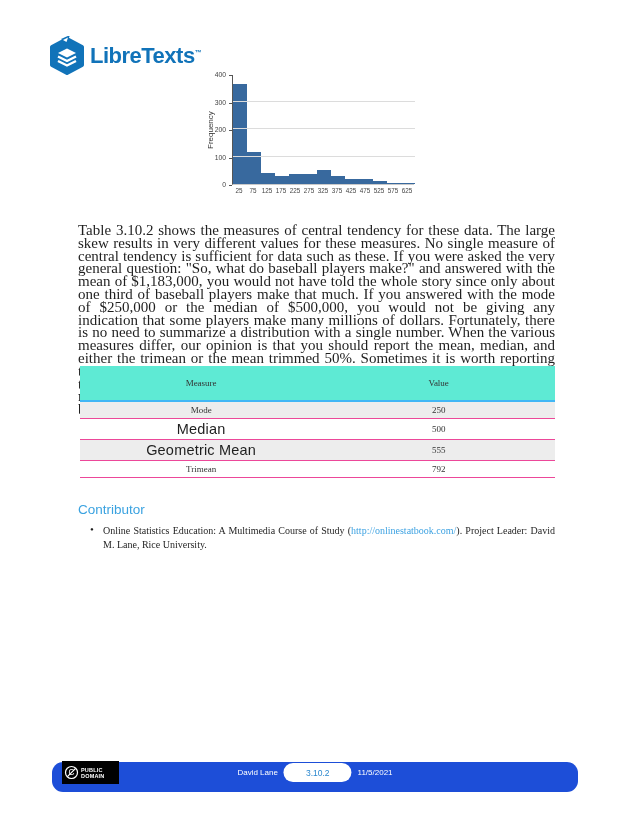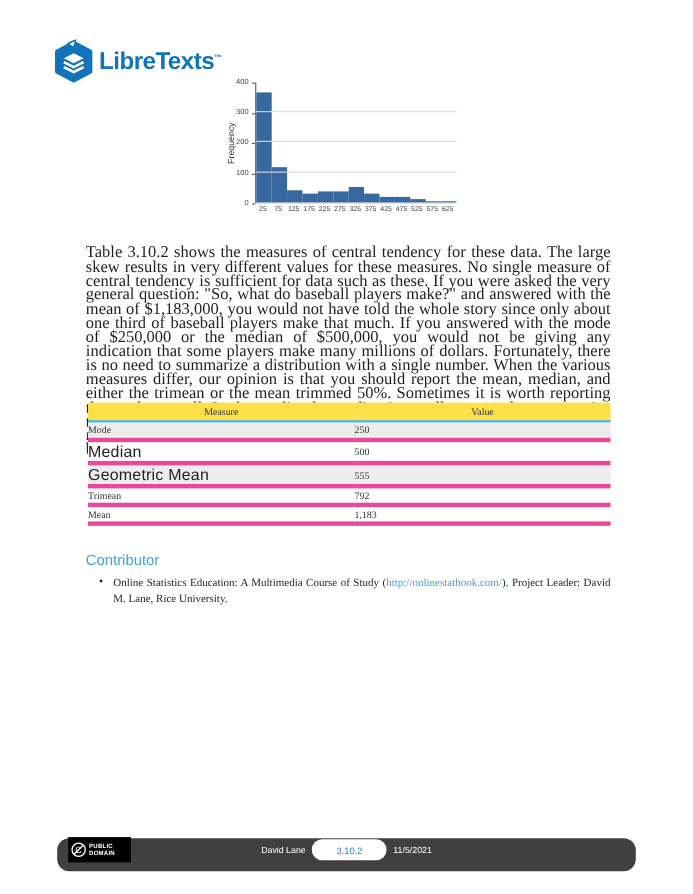--- a/index.html
+++ b/index.html
@@ -52,24 +52,24 @@
     position:absolute; left:80px; top:352px; width:475px; text-align:center;
     font-size:9px; color:#2b2b2b;
   }
 
   
   .measures-table {
     position:absolute; left:80px; top:366px; width:475px;
     border-collapse:collapse; font-size:9px; color:#333;
   }
   .measures-table th {
-    background:#fde047; border-bottom:2px solid #41b7f5;
-    font-weight:normal; height:17px; text-align:center; font-size:9px;
-  }
-  .measures-table td { height:17px; border-bottom:4px solid #ec4899; }
+    background:#5eead4; border-bottom:2px solid #41b7f5;
+    font-weight:normal; height:35px; text-align:center; font-size:9px;
+  }
+  .measures-table td { text-align:center; height:17px; border-bottom:1px solid #ec4899; }
   .row-shaded td { background:#ededed; }
   .row-plain td { background:#ffffff; }
   .row-emph td.measure-cell {
     font-family:"Liberation Sans", sans-serif; font-size:14.5px; color:#1f1f1f;
     height:21px; letter-spacing:0.2px;
   }
   .measures-table td.value-cell { font-size:9px; }
 
   
   .contributor-heading {
@@ -79,21 +79,21 @@
   .contributor-item {
     position:absolute; left:78px; top:524px; width:477px; padding-left:25px;
     font-size:10px; line-height:13.5px; text-align:justify; color:#1f1f1f;
   }
   .bullet-dot { position:absolute; left:12px; top:-1px; font-size:11px; }
   .ext-link { color:#3da2e2; text-decoration:none; }
 
   
   .footer-bar {
     position:absolute; left:52px; top:762px; width:526px; height:30px;
-    background:#404040; border-radius:11px;
+    background:#1d4ed8; border-radius:11px;
     font-family:"Liberation Sans", sans-serif; color:#fff; font-size:8px;
   }
   .license-badge {
     position:absolute; left:10px; top:-1px; width:57px; height:23px;
     background:#000; display:flex; align-items:center; padding:1px 2px;
   }
   .license-badge svg { width:15px; height:15px; flex:0 0 15px; }
   .license-text {
     margin-left:2px; font-size:5.5px; font-weight:bold; line-height:6px;
     letter-spacing:0.2px; color:#fff;
@@ -196,24 +196,20 @@
       <td class="value-cell">500</td>
     </tr>
         <tr class="row-shaded row-emph">
       <td class="measure-cell">Geometric Mean</td>
       <td class="value-cell">555</td>
     </tr>
         <tr class="row-plain">
       <td class="measure-cell">Trimean</td>
       <td class="value-cell">792</td>
     </tr>
-        <tr class="row-plain">
-      <td class="measure-cell">Mean</td>
-      <td class="value-cell">1,183</td>
-    </tr>
       </tbody>
   </table>
 
   <div class="contributor-heading">Contributor</div>
   <div class="contributor-item">
     <span class="bullet-dot">•</span>
     <span>Online Statistics Education: A Multimedia Course of Study (</span><a class="ext-link" href="#">http://onlinestatbook.com/</a><span>). Project Leader: David M. Lane, Rice University.</span>
   </div>
 
   <div class="footer-bar">

